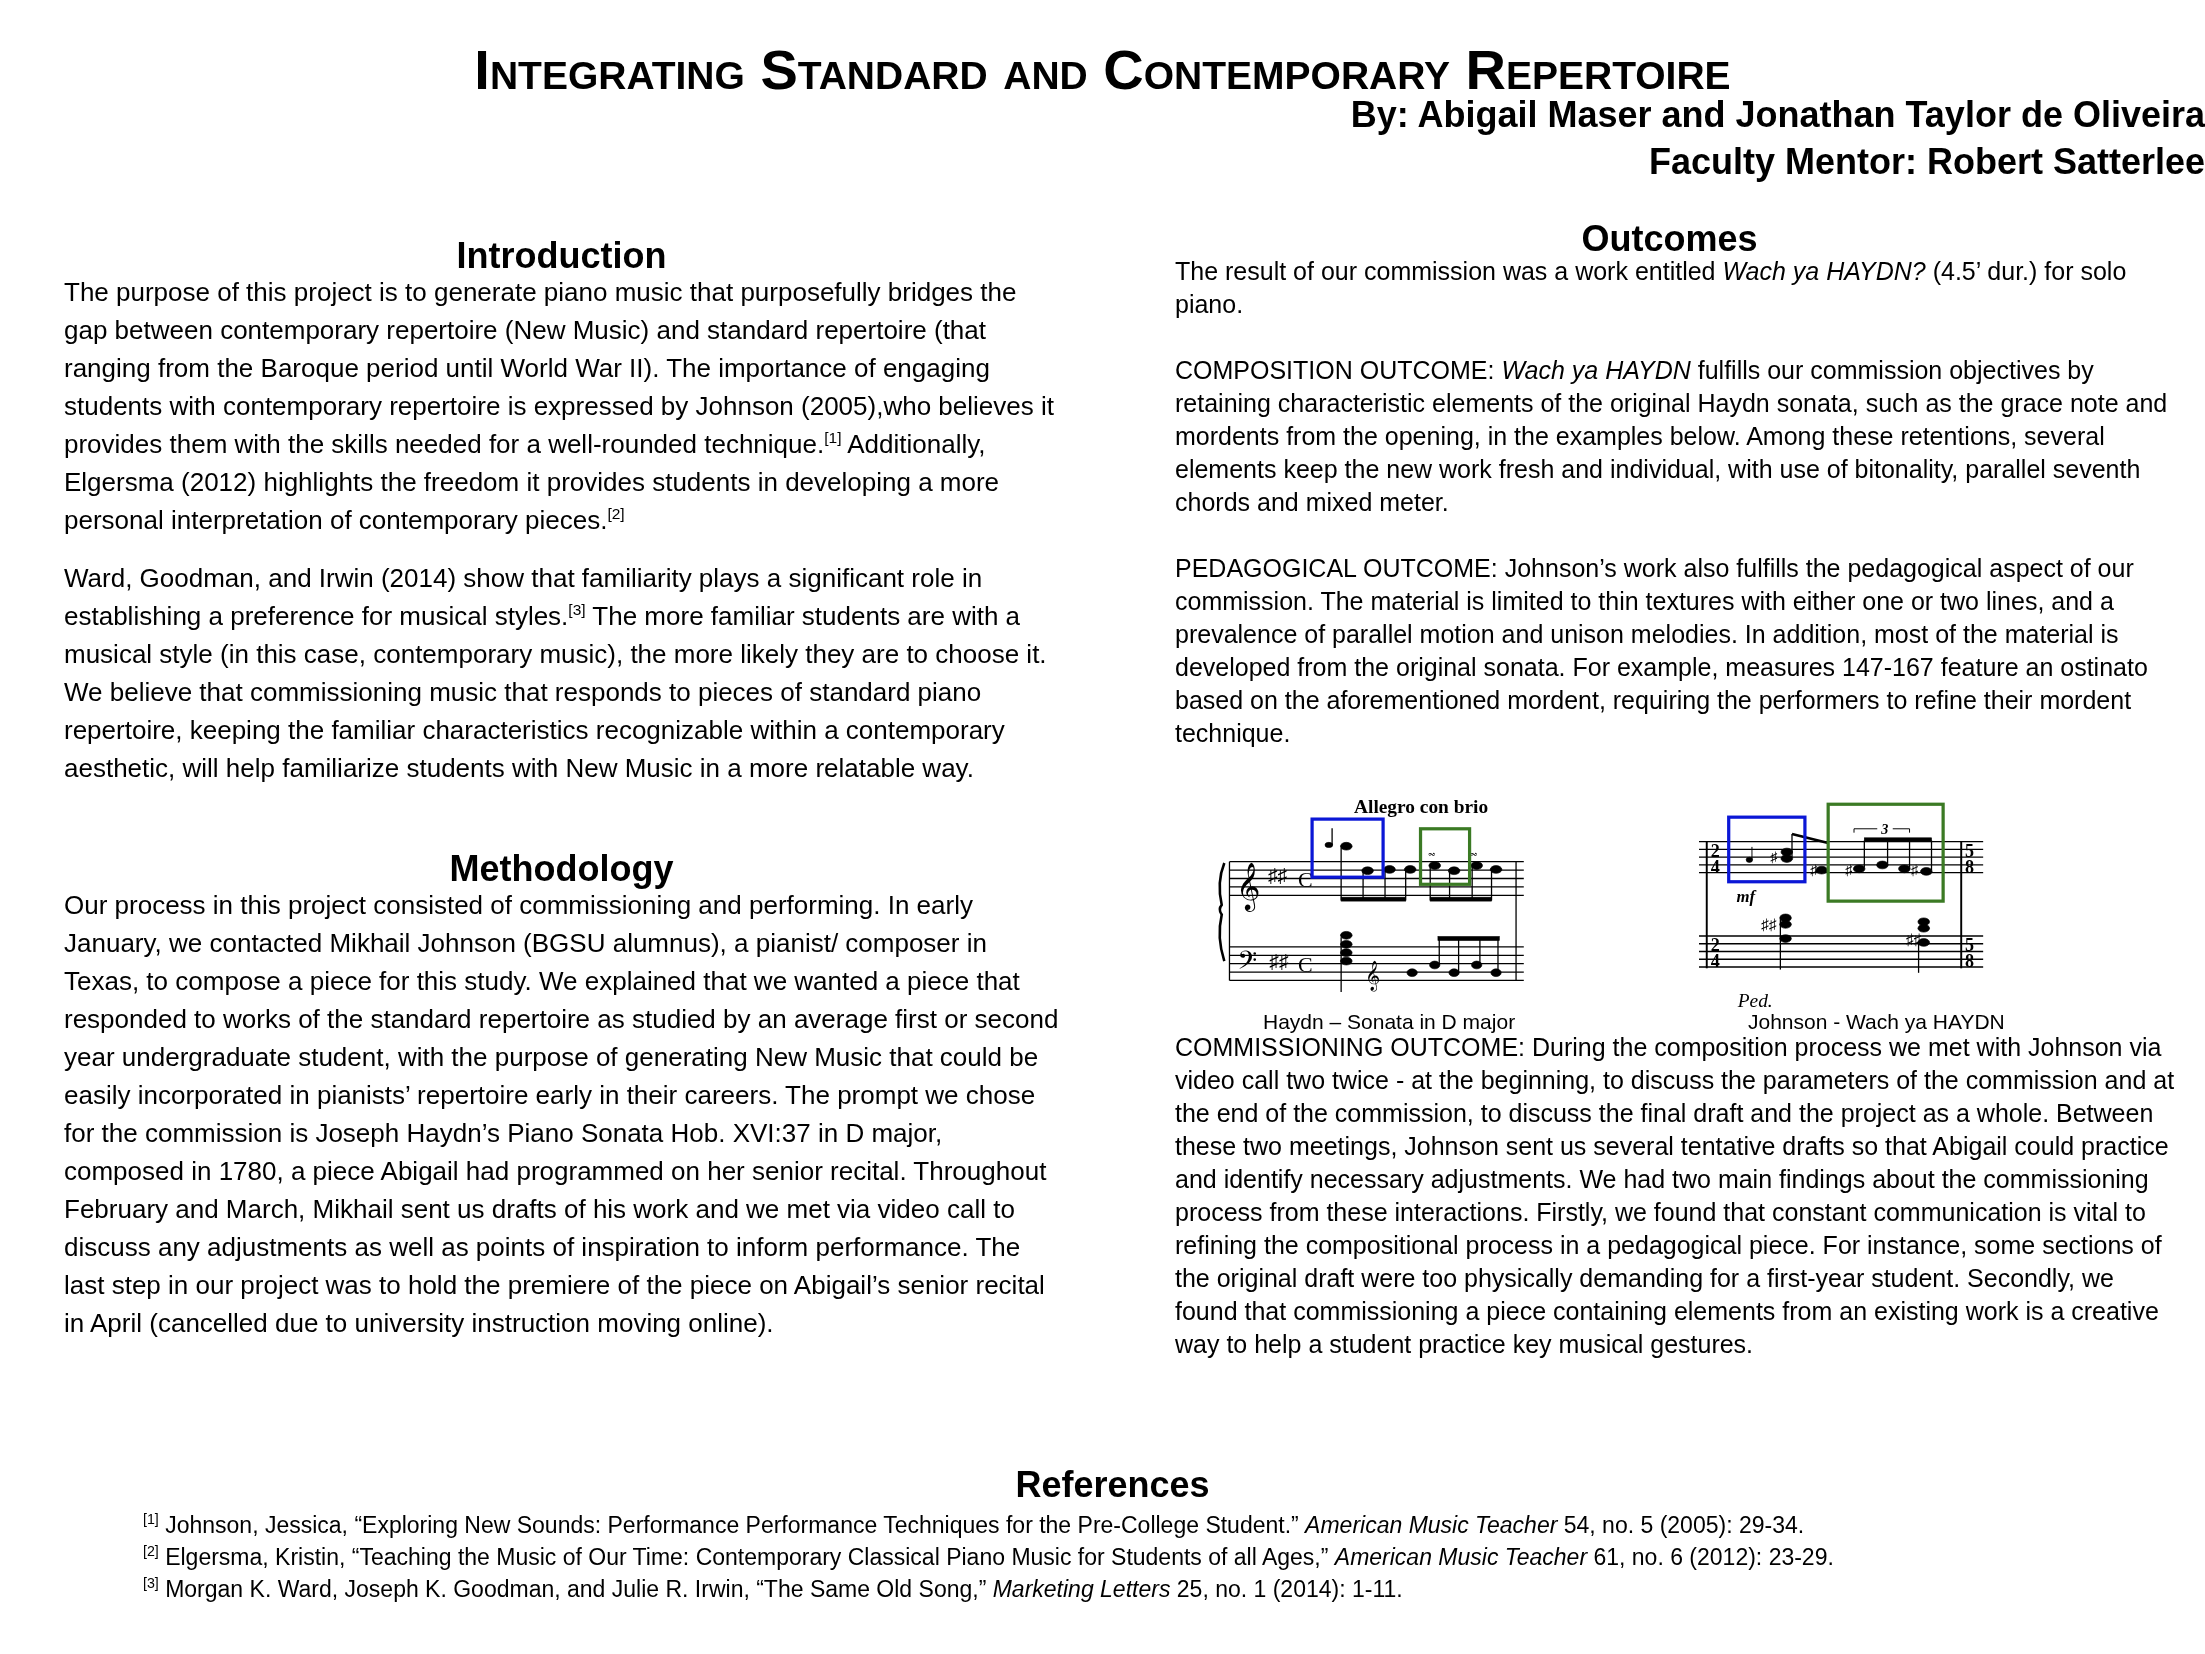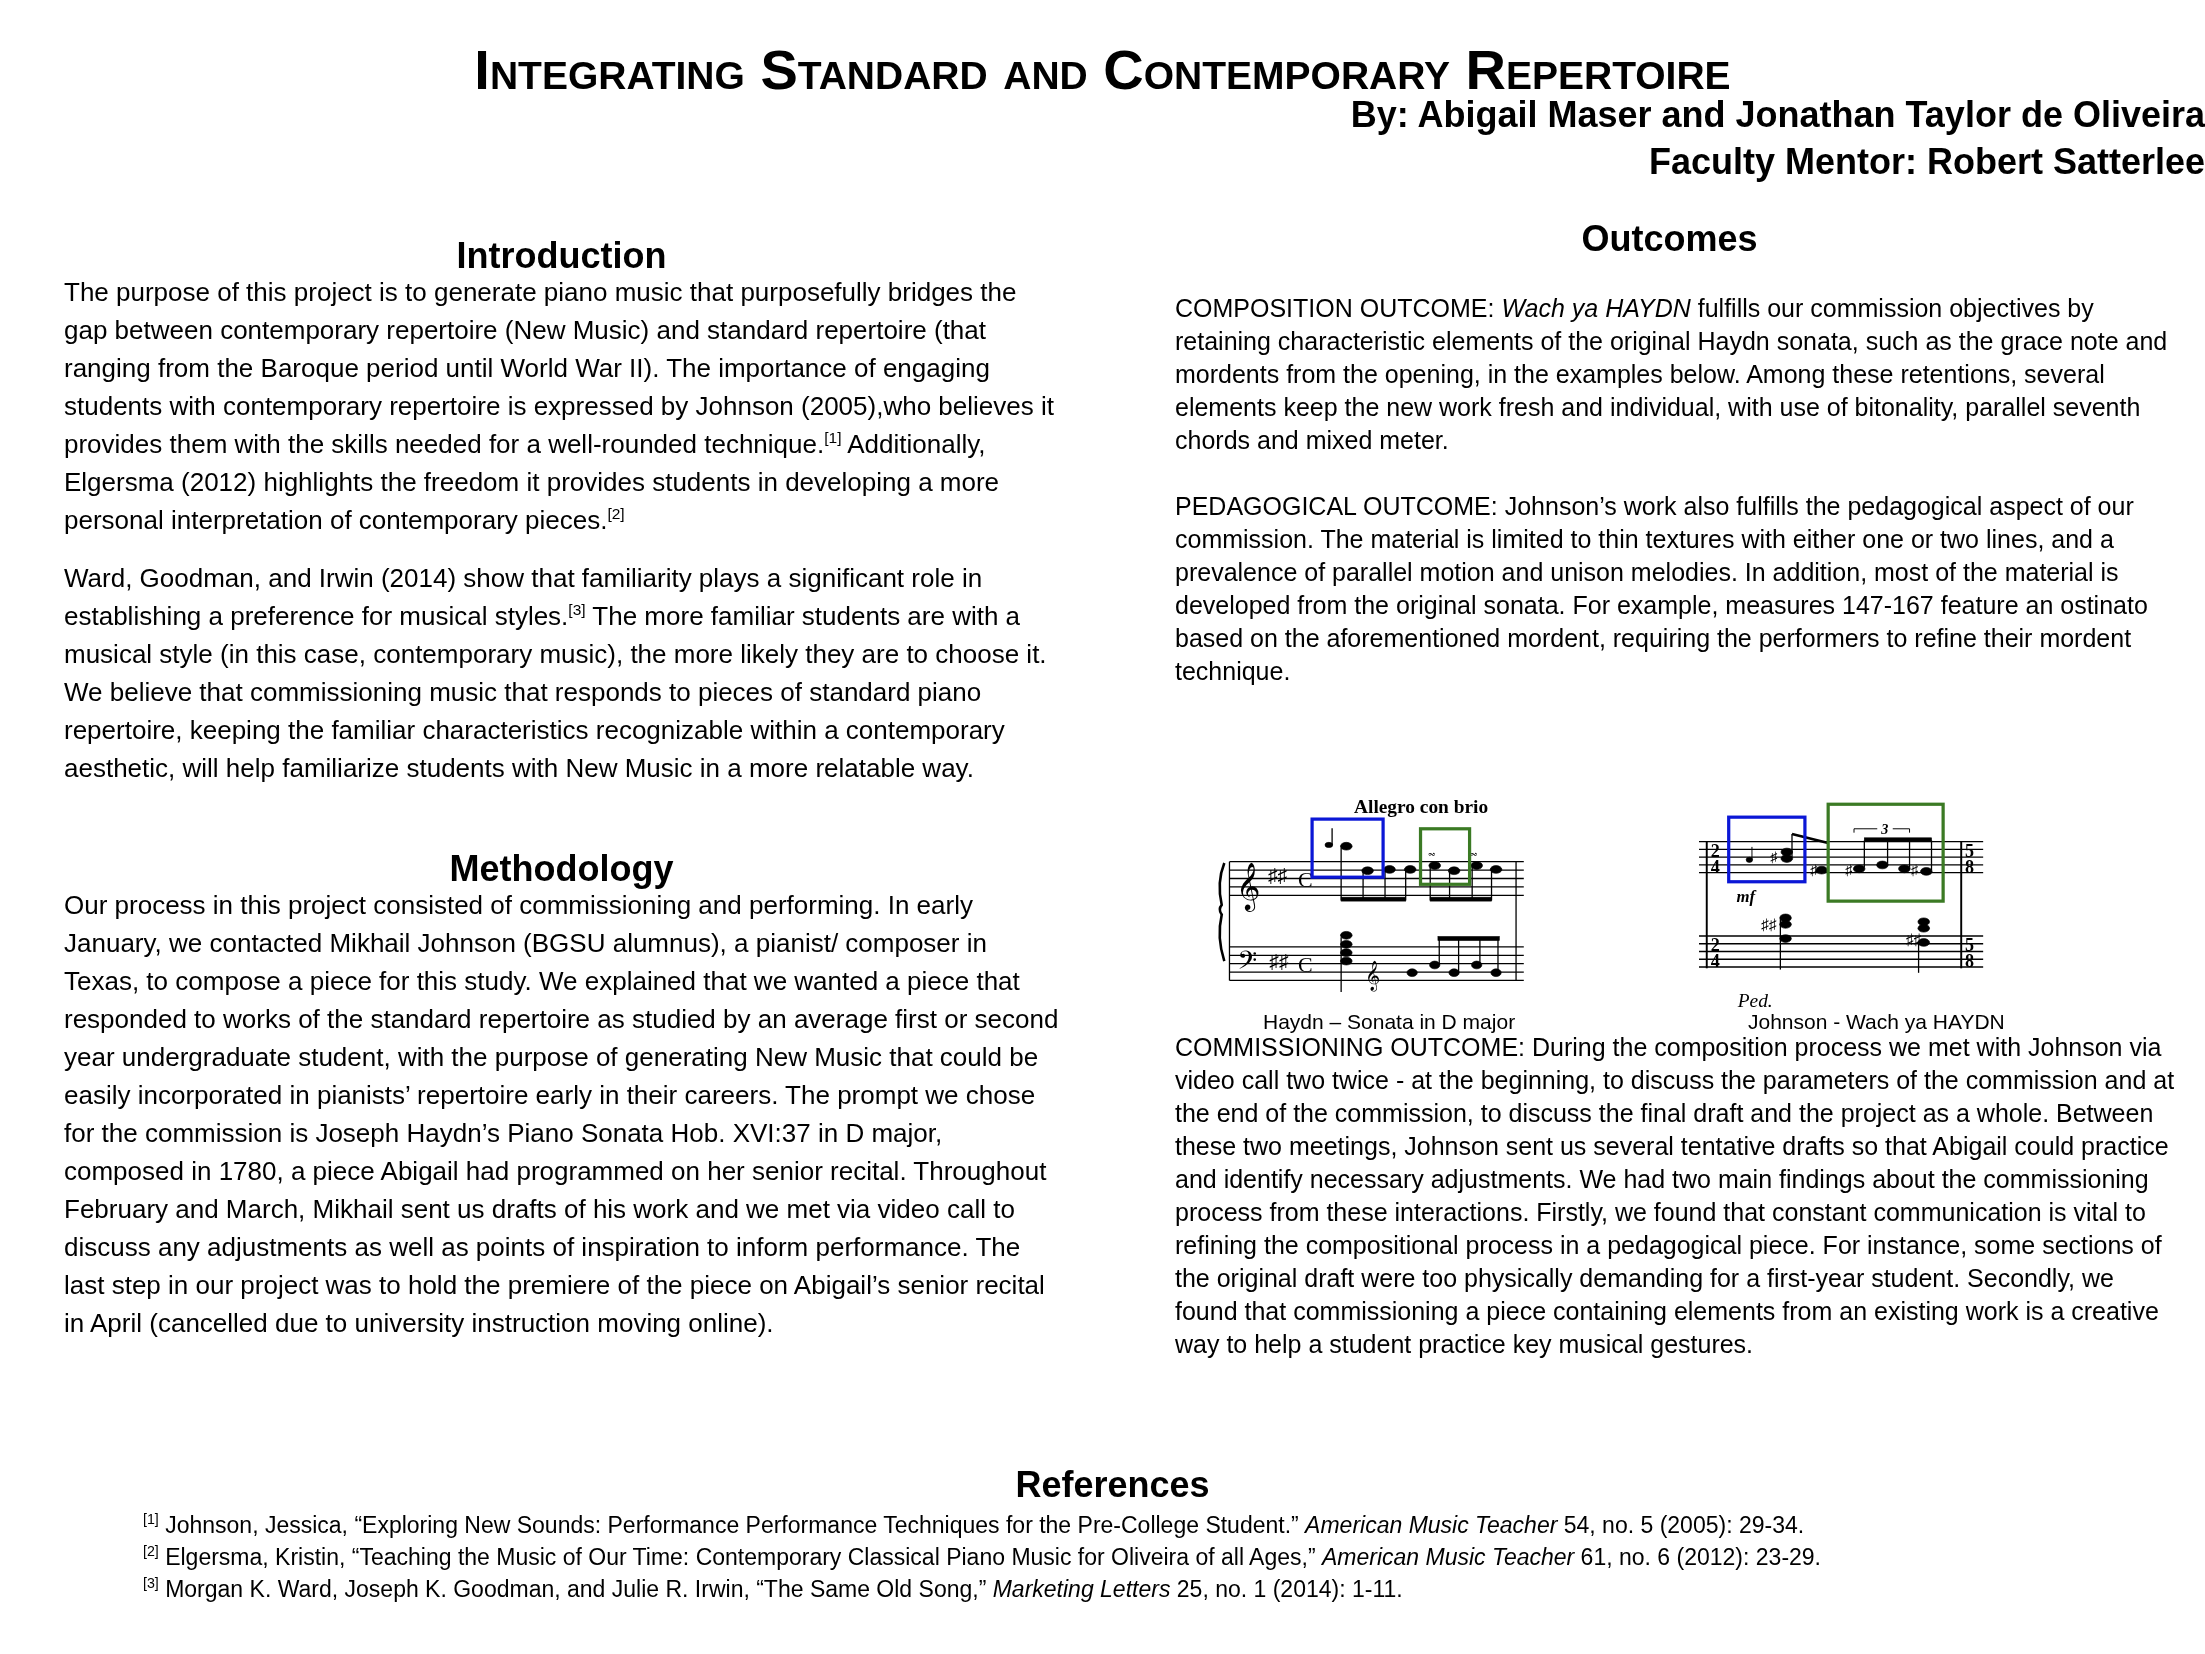--- a/index.html
+++ b/index.html
@@ -50,20 +50,21 @@
   <p class="body" style="margin-top:19.4px;"><span>Ward, Goodman, and Irwin (2014) show that familiarity plays a significant role in establishing a preference for musical styles.</span><sup>[3]</sup><span> The more familiar students are with a musical style (in this case, contemporary music), the more likely they are to choose it. We believe that commissioning music that responds to pieces of standard piano repertoire, keeping the familiar characteristics recognizable within a contemporary aesthetic, will help familiarize students with New Music in a more relatable way.</span></p>
 </div>
 
 <div class="abs col-left" style="top:848px;">
   <h2>Methodology</h2>
   <p class="body" style="margin-top:-2.6px;">Our process in this project consisted of commissioning and performing. In early January, we contacted Mikhail Johnson (BGSU alumnus), a pianist/ composer in Texas, to compose a piece for this study. We explained that we wanted a piece that responded to works of  the standard repertoire as studied by an average first or second year undergraduate student, with the purpose of generating New Music that could be easily incorporated in pianists’ repertoire early in their careers. The prompt we chose for the commission is Joseph Haydn’s Piano Sonata Hob. XVI:37 in D major, composed in 1780, a piece Abigail had programmed on her senior recital. Throughout February and March, Mikhail sent us drafts of his work and we met via video call to discuss any adjustments as well as points of inspiration to inform performance. The last step in our project was to hold the premiere of the piece on Abigail’s senior recital in April (cancelled due to university instruction moving online).</p>
 </div>
 
 <div class="abs col-right" style="top:218px;">
   <h2 style="width:989px;">Outcomes</h2>
+  <p class="body" style="font-size:25px;line-height:33px;margin-top:-3.9px;"><span>The result of our commission was a work entitled </span><i>Wach ya HAYDN?</i><span> (4.5’ dur.) for solo piano.</span></p>
   <p class="body" style="font-size:25px;line-height:33px;margin-top:33px;"><span>COMPOSITION OUTCOME: </span><i>Wach ya HAYDN</i><span> fulfills our commission objectives by retaining characteristic elements of the original Haydn sonata, such as the grace note and mordents from the opening, in the examples below. Among these retentions, several elements keep the new work fresh and individual, with use of bitonality, parallel seventh chords and mixed meter.</span></p>
   <p class="body" style="font-size:25px;line-height:33px;margin-top:33px;">PEDAGOGICAL  OUTCOME: Johnson’s work also fulfills the pedagogical aspect of our commission. The material is limited to thin textures with either one or two lines, and a prevalence of parallel motion and unison melodies. In addition, most of the material is developed from the original sonata. For example, measures 147-167 feature an ostinato based on the aforementioned mordent, requiring the performers  to refine their mordent technique.</p>
 </div>
 
 <div class="abs score" style="left:1215px;top:792px;width:362px;height:213px;">
   <svg width="362" height="213" viewBox="0 0 560 330">
     <text x="215" y="33" font-family="Liberation Serif, serif" font-weight="bold" font-size="30">Allegro con brio</text>
 
     <path d="M14 110 Q2 140 10 175 Q4 182 10 190 Q2 225 14 262" stroke="#000" stroke-width="4" fill="none"></path>
 
@@ -213,16 +214,16 @@
 
 <div class="abs col-right" style="top:1031px;">
   <p class="body" style="font-size:25px;line-height:33px;">COMMISSIONING  OUTCOME: During the composition process we met  with Johnson via video call two twice -  at the beginning, to discuss the parameters of the commission  and at the end of the commission, to discuss the final draft and the project as a whole. Between these two meetings, Johnson sent us several tentative drafts so that Abigail could practice and identify necessary adjustments. We had two main findings about the commissioning process from these interactions. Firstly, we found that constant communication is vital to refining the compositional process in  a pedagogical piece. For instance, some sections of the original draft were too physically demanding for a first-year student. Secondly, we found that commissioning a piece containing elements from an existing work is a creative way to help a student practice key musical gestures.</p>
 </div>
 
 <div class="abs" style="left:0;width:2205px;top:1464px;padding-left:10px;">
   <h2>References</h2>
 </div>
 <div class="abs refs" style="top:1509px;">
   <p><sup>[1]</sup> <span>Johnson, Jessica, “Exploring New Sounds: Performance Performance Techniques for the Pre-College Student.” </span><i>American Music Teacher</i><span> 54, no. 5 (2005): 29-34.</span></p>
-  <p><sup>[2]</sup> <span>Elgersma, Kristin, “Teaching the Music of Our Time: Contemporary Classical Piano Music for Oliveira of all Ages,” </span><i>American Music Teacher</i><span> 61, no. 6 (2012): 23-29.</span></p>
+  <p><sup>[2]</sup> <span>Elgersma, Kristin, “Teaching the Music of Our Time: Contemporary Classical Piano Music for Students of all Ages,” </span><i>American Music Teacher</i><span> 61, no. 6 (2012): 23-29.</span></p>
   <p><sup>[3]</sup> <span>Morgan K. Ward, Joseph K. Goodman, and Julie R. Irwin, “The Same Old Song,” </span><i>Marketing Letters</i><span> 25, no. 1 (2014): 1-11.</span></p>
 </div>
 
 
 </body></html>

